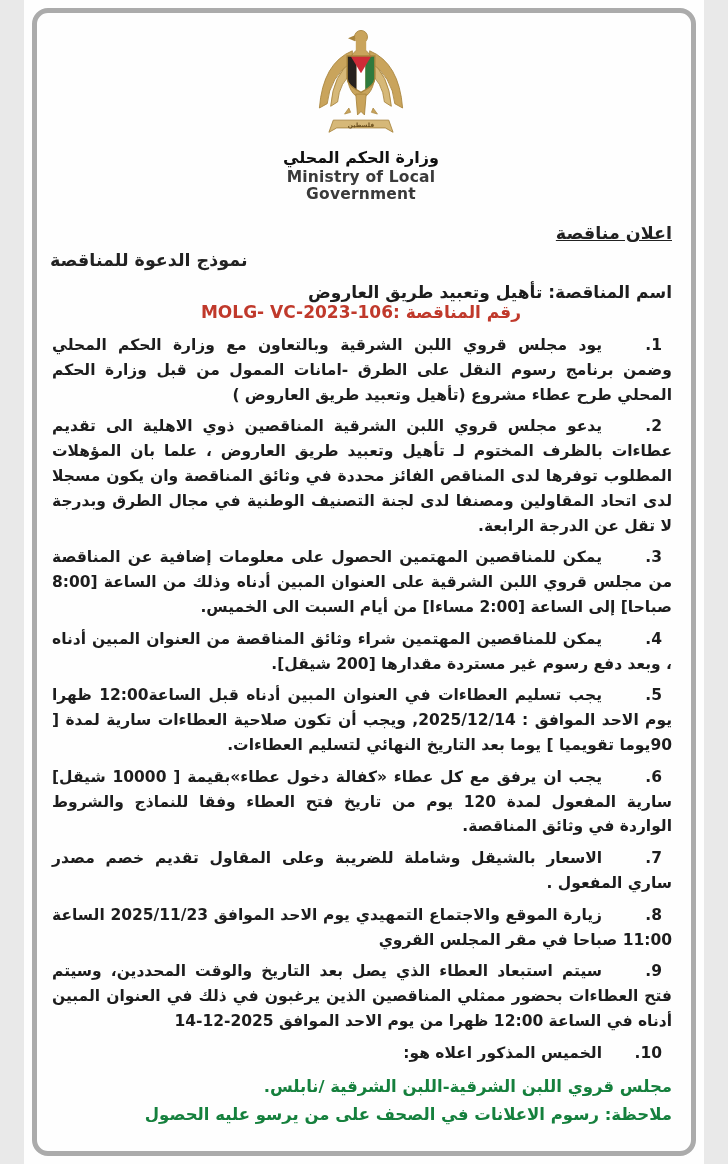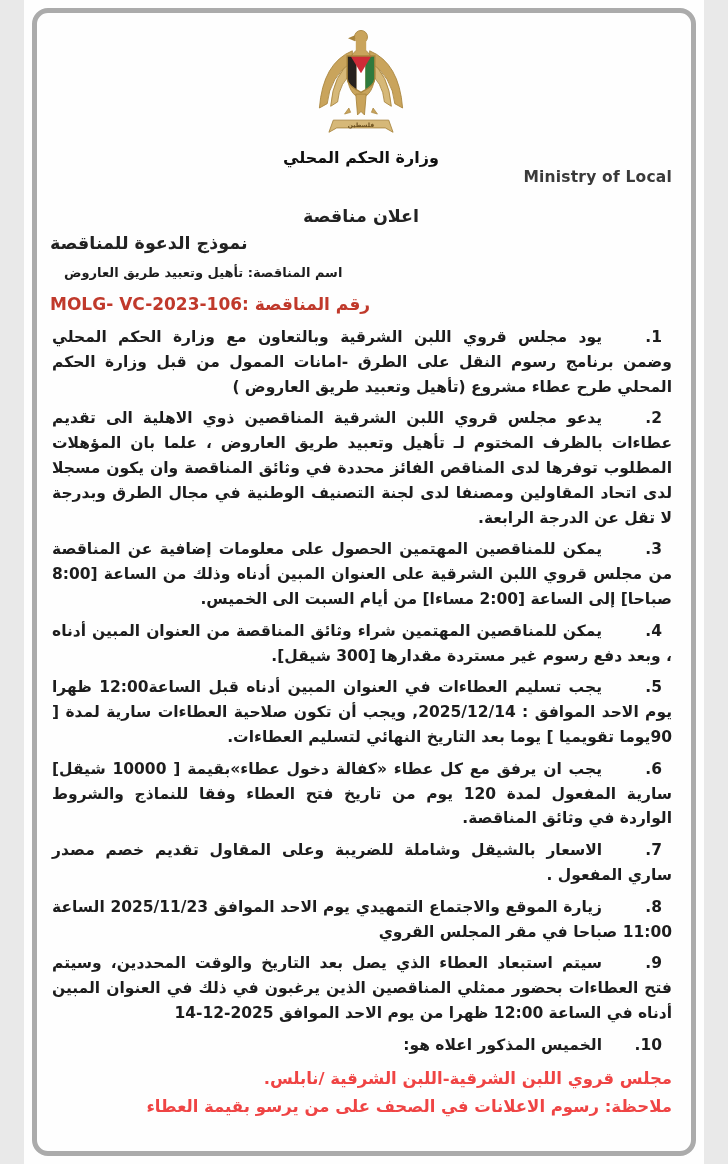--- a/index.html
+++ b/index.html
@@ -11,34 +11,34 @@
   }
   .frame{
     position:absolute;inset:8px;border:5px solid #ababab;border-radius:16px;
     pointer-events:none;
   }
   .content{position:absolute;top:0;right:0;left:0;padding:24px 32px 0 26px;}
 
   .logo-block{text-align:center;}
   .emblem{display:inline-block;}
   .ministry-ar{font-size:16px;margin-top:4px;text-align:center;color:#111;}
-  .ministry-en{font-size:15.5px;line-height:17px;margin-top:2px;text-align:right;color:#3a3a3a;letter-spacing:.2px;}
+  .ministry-en{font-size:15.5px;line-height:17px;margin-top:2px;text-align:center;color:#3a3a3a;letter-spacing:.2px;}
 
-  .doc-title{margin-top:20px;text-align:center;font-size:17.5px;color:#222;}
+  .doc-title{margin-top:20px;text-align:right;font-size:17.5px;color:#222;text-decoration:underline;}
   .doc-subtitle{margin-top:7px;text-align:left;font-size:17.5px;color:#222;}
 
-  .tender-name{margin-top:12px;text-align:left;font-size:13px;padding-left:14px;}
-  .tender-number{margin-top:14px;text-align:left;font-size:17px;color:#c0392b;}
+  .tender-name{margin-top:12px;text-align:right;font-size:17px;padding-left:14px;}
+  .tender-number{margin-top:0;text-align:center;font-size:17px;color:#c0392b;}
 
   .items{margin-top:11px;font-size:15.5px;line-height:1.6;}
   .item{position:relative;margin-bottom:7px;}
   .item-num{position:absolute;right:10px;top:0;}
   .item-text{display:block;text-indent:70px;text-align:justify;padding-left:2px;}
 
-  .footer{margin-top:5px;color:#ef4444;text-align:right;font-size:16.5px;line-height:1.7;padding-left:10px;}
+  .footer{margin-top:5px;color:#15803d;text-align:right;font-size:16.5px;line-height:1.7;padding-left:10px;}
   .footer-line{white-space:normal;}
 </style>
 </head>
 <body>
 
 <div class="sheet">
   <div class="frame"></div>
 
   <div class="content">
 
@@ -75,20 +75,21 @@
           <path d="M46 96 l-5 7 7 -2 Z" fill="#c9a45c" stroke="#a8843c" stroke-width="0.8"></path>
           <path d="M74 96 l5 7 -7 -2 Z" fill="#c9a45c" stroke="#a8843c" stroke-width="0.8"></path>
 
           <path d="M28 110 L92 110 L97 124 L88 119 L32 119 L23 124 Z" fill="#d6b878" stroke="#a8843c" stroke-width="1"></path>
           <text x="60" y="117.5" text-anchor="middle" font-size="7" font-weight="bold" fill="#6b4f1d" font-family="DejaVu Sans, sans-serif">فلسطين</text>
         </svg>
       </span>
       <div class="ministry-ar">وزارة الحكم المحلي</div>
       <div class="ministry-en">
         <div>Ministry of Local</div>
+        <div>Government</div>
       </div>
     </div>
 
     <div class="doc-title">اعلان مناقصة</div>
     <div class="doc-subtitle">نموذج الدعوة للمناقصة</div>
 
     <div class="tender-name">اسم المناقصة: تأهيل وتعبيد طريق العاروض</div>
     <div class="tender-number">رقم المناقصة :MOLG- VC-2023-106</div>
 
     <div class="items">
@@ -99,21 +100,21 @@
       <div class="item">
         <span class="item-num">2.</span>
         <span class="item-text">يدعو مجلس قروي اللبن الشرقية  المناقصين ذوي الاهلية الى تقديم عطاءات بالظرف المختوم لـ تأهيل وتعبيد طريق العاروض ، علما بان المؤهلات المطلوب توفرها لدى المناقص الفائز محددة في  وثائق المناقصة وان يكون مسجلا لدى اتحاد المقاولين ومصنفا لدى لجنة التصنيف الوطنية في مجال الطرق وبدرجة لا تقل عن  الدرجة الرابعة.</span>
       </div>
       <div class="item">
         <span class="item-num">3.</span>
         <span class="item-text">يمكن للمناقصين المهتمين الحصول على معلومات إضافية عن المناقصة من مجلس قروي اللبن الشرقية على العنوان المبين أدناه وذلك من الساعة [8:00 صباحا] إلى الساعة [2:00 مساءا] من أيام السبت الى الخميس.</span>
       </div>
       <div class="item">
         <span class="item-num">4.</span>
-        <span class="item-text">يمكن للمناقصين المهتمين شراء وثائق المناقصة من العنوان المبين أدناه ، وبعد دفع رسوم غير مستردة مقدارها [300 شيقل].</span>
+        <span class="item-text">يمكن للمناقصين المهتمين شراء وثائق المناقصة من العنوان المبين أدناه ، وبعد دفع رسوم غير مستردة مقدارها [200 شيقل].</span>
       </div>
       <div class="item">
         <span class="item-num">5.</span>
         <span class="item-text">يجب تسليم العطاءات في العنوان المبين أدناه قبل الساعة12:00 ظهرا  يوم الاحد الموافق : 2025/12/14, ويجب أن تكون صلاحية العطاءات سارية لمدة [ 90يوما تقويميا ] يوما بعد التاريخ النهائي لتسليم العطاءات.</span>
       </div>
       <div class="item">
         <span class="item-num">6.</span>
         <span class="item-text">يجب ان يرفق مع كل عطاء «كفالة دخول عطاء»بقيمة [ 10000 شيقل] سارية المفعول لمدة 120 يوم من تاريخ فتح العطاء وفقا للنماذج والشروط الواردة في وثائق المناقصة.</span>
       </div>
       <div class="item">
@@ -129,17 +130,17 @@
         <span class="item-text">سيتم استبعاد العطاء الذي يصل بعد التاريخ والوقت المحددين، وسيتم فتح العطاءات بحضور ممثلي المناقصين الذين يرغبون في ذلك في العنوان المبين أدناه في الساعة 12:00 ظهرا من يوم الاحد  الموافق 2025-12-14</span>
       </div>
       <div class="item">
         <span class="item-num">10.</span>
         <span class="item-text">الخميس المذكور اعلاه هو:</span>
       </div>
     </div>
 
     <div class="footer">
       <div class="footer-line">مجلس قروي اللبن الشرقية-اللبن الشرقية /نابلس.</div>
-      <div class="footer-line">ملاحظة: رسوم الاعلانات في الصحف على من يرسو بقيمة العطاء</div>
+      <div class="footer-line">ملاحظة: رسوم الاعلانات في الصحف على من يرسو عليه الحصول</div>
     </div>
 
   </div>
 </div>
 
 </body></html>

